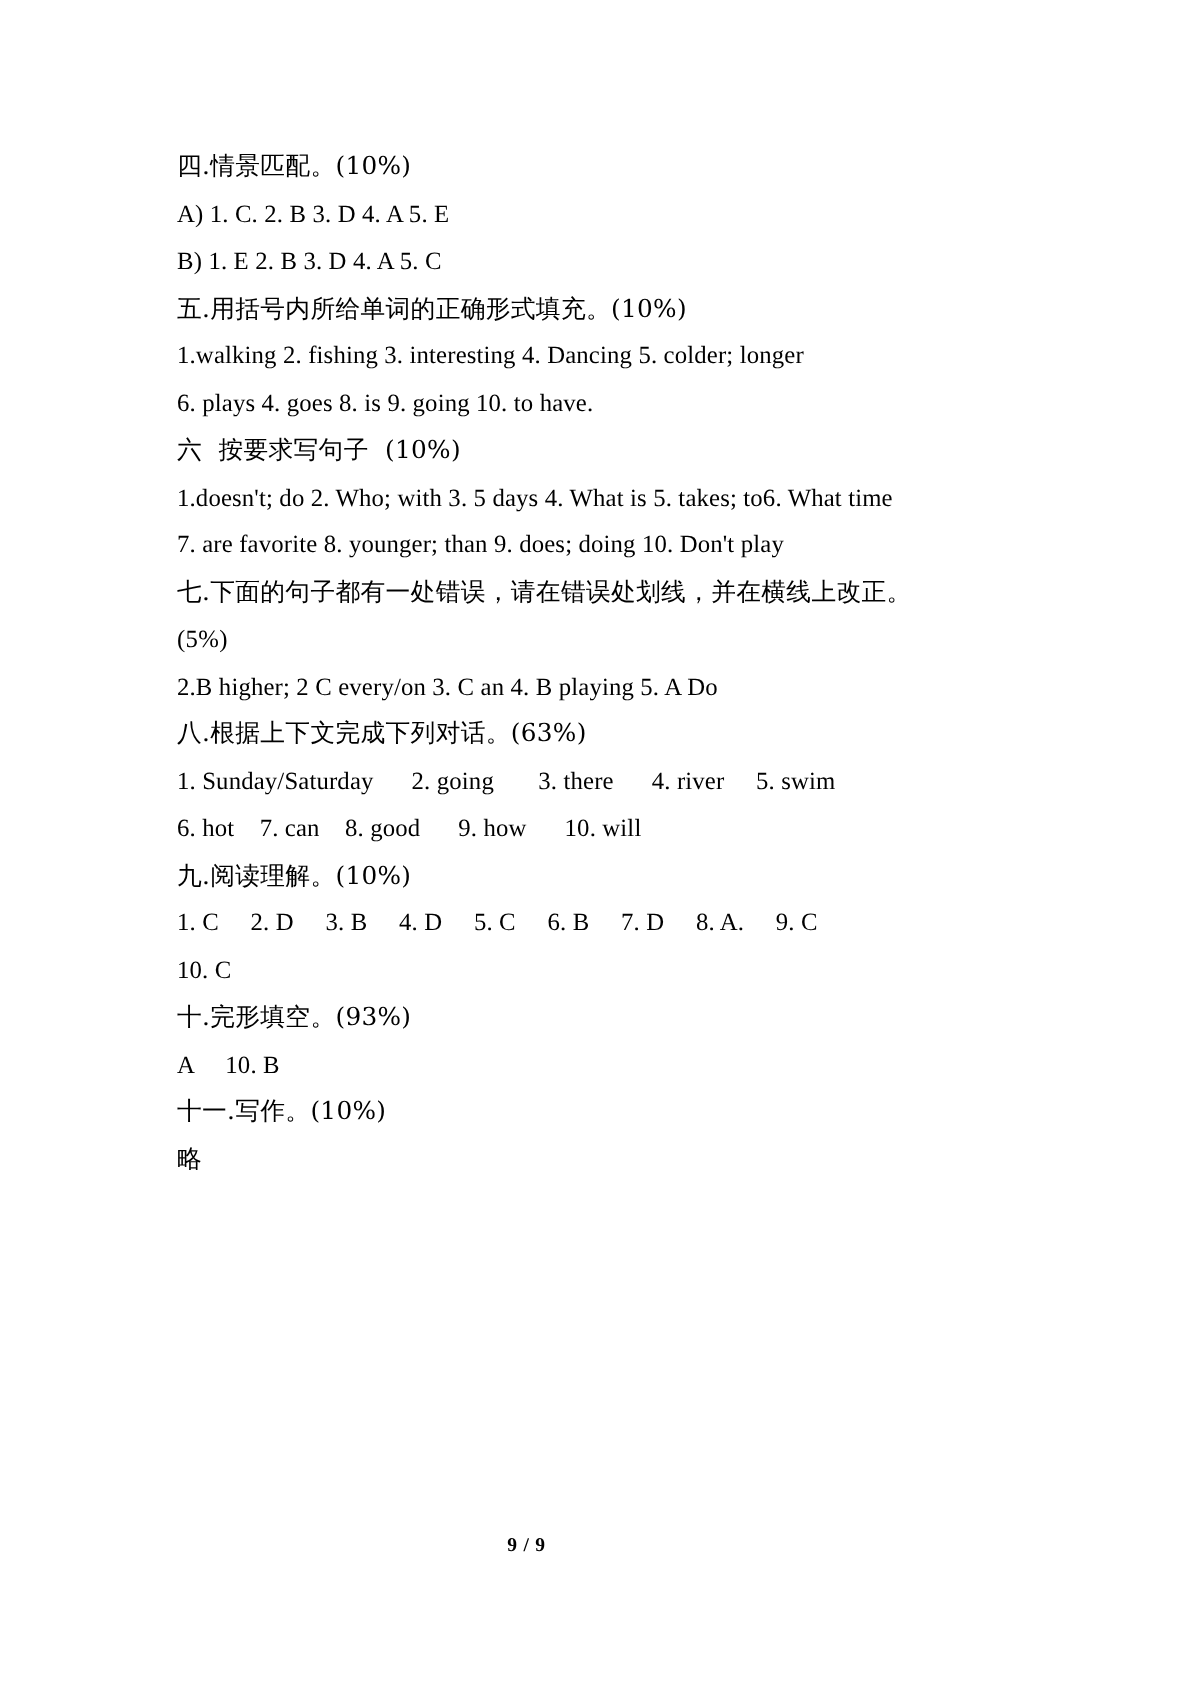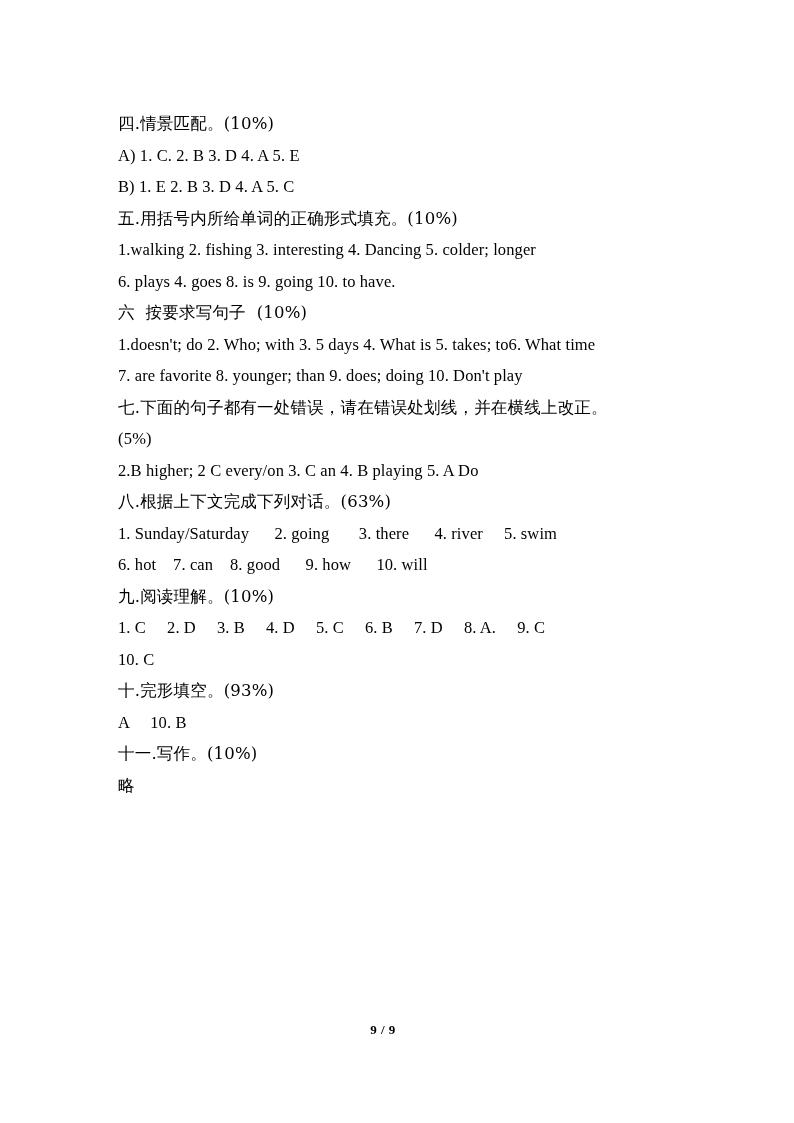--- a/index.html
+++ b/index.html
@@ -16,21 +16,21 @@
     position: relative;
     width: 794px;
     height: 1123px;
     background: #ffffff;
     overflow: hidden;
     box-sizing: border-box;
   }
   .content {
     position: absolute;
     left: 118px;
-    top: 108px;
+    top: 95px;
     width: 580px;
   }
   .line {
     font-size: 16.5px;
     line-height: 31.5px;
     white-space: pre;
     color: #000000;
     letter-spacing: 0.1px;
   }
   .line.heading {
@@ -48,21 +48,20 @@
     position: absolute;
     left: 0;
     top: 1022px;
     width: 702px;
     text-align: center;
     font-family: "Liberation Serif", "DejaVu Serif", serif;
     font-size: 13px;
     font-weight: bold;
     color: #000000;
     letter-spacing: 0.5px;
-    padding-left: 32px;
   }
 </style>
 </head>
 <body>
 
 <div class="page">
 
   <div class="content">
 
     <div class="block">

